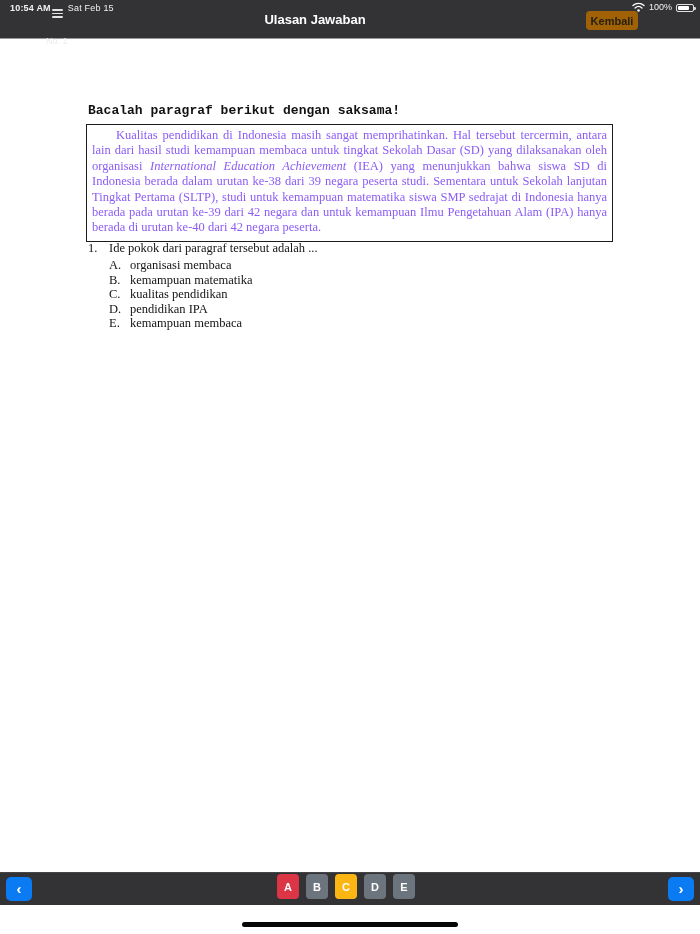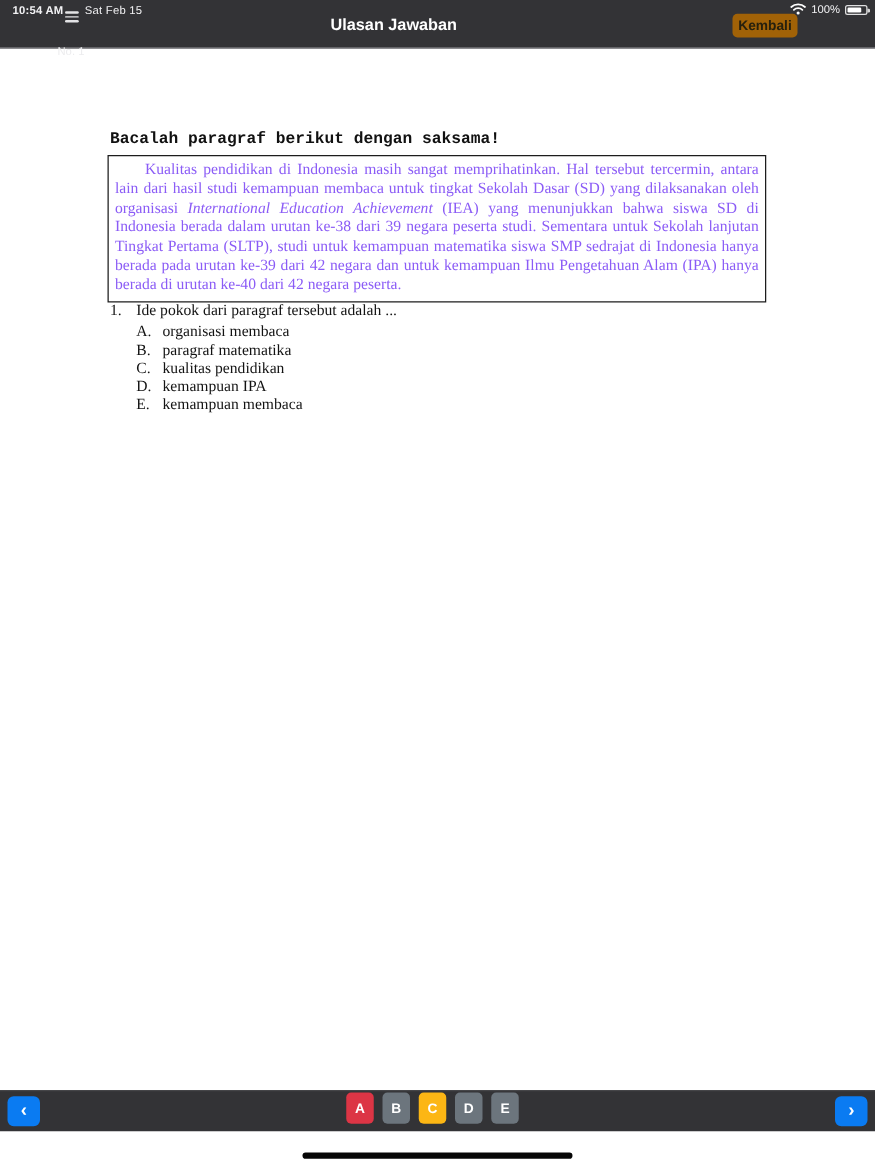--- a/index.html
+++ b/index.html
@@ -139,29 +139,29 @@
         <span class="q-num">1.</span>
         <span class="q-text">Ide pokok dari paragraf tersebut adalah ...</span>
       </div>
       <div class="options">
         <div class="opt-row">
           <span class="opt-letter">A.</span>
           <span>organisasi membaca</span>
         </div>
         <div class="opt-row">
           <span class="opt-letter">B.</span>
-          <span>paragraf matematika</span>
+          <span>kemampuan matematika</span>
         </div>
         <div class="opt-row">
           <span class="opt-letter">C.</span>
           <span>kualitas pendidikan</span>
         </div>
         <div class="opt-row">
           <span class="opt-letter">D.</span>
-          <span>kemampuan IPA</span>
+          <span>pendidikan IPA</span>
         </div>
         <div class="opt-row">
           <span class="opt-letter">E.</span>
           <span>kemampuan membaca</span>
         </div>
       </div>
     </div>
   </div>
 
   <div class="bottom-bar">

